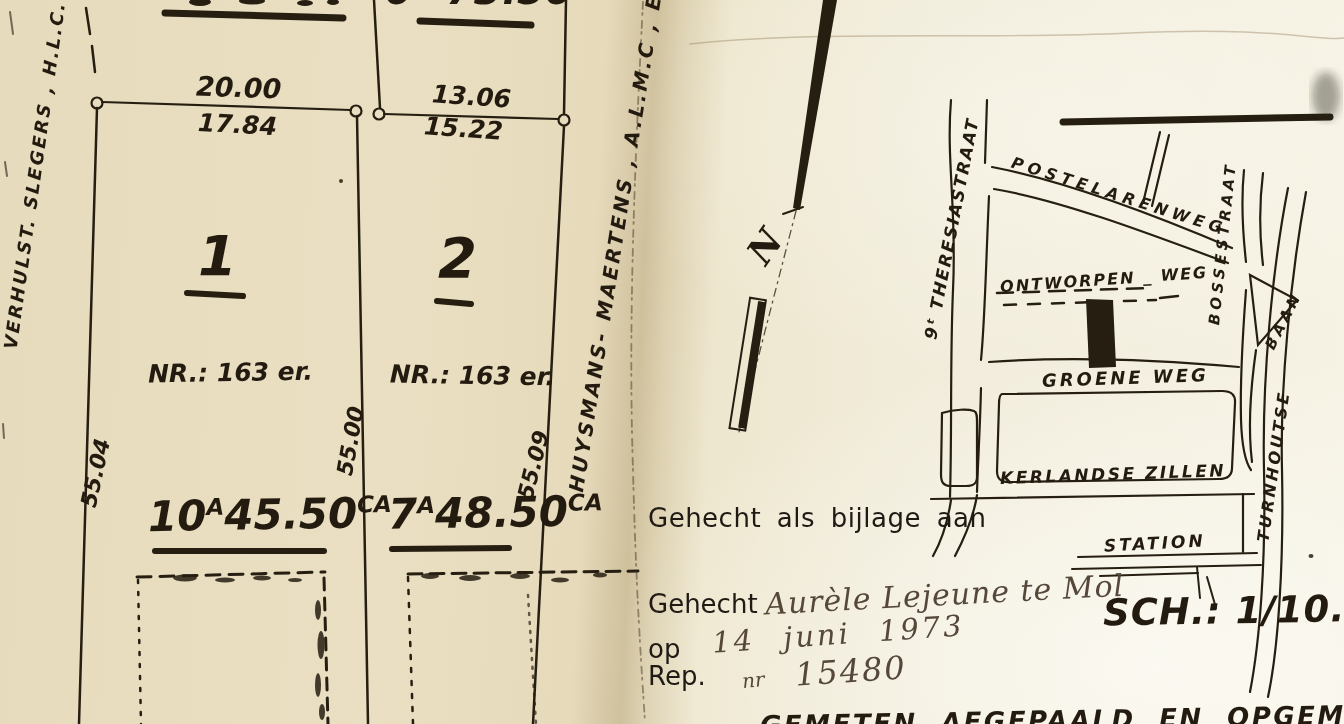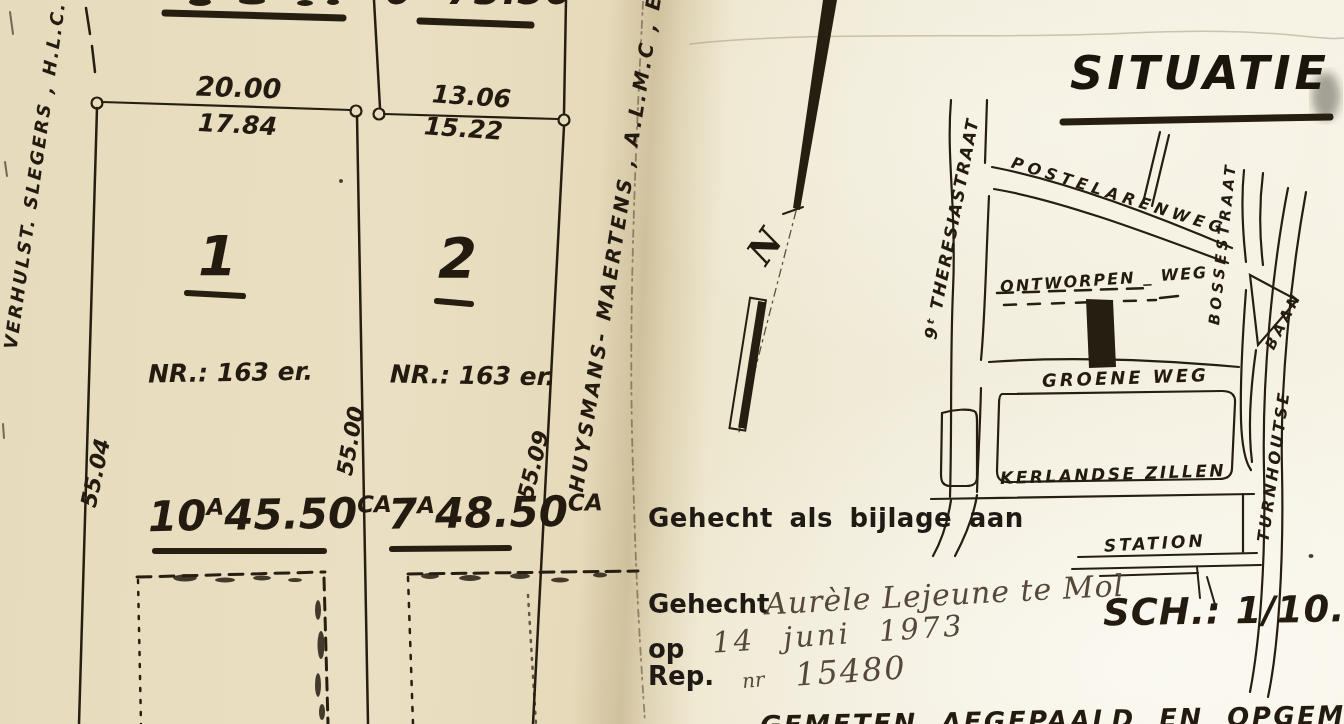--- a/index.html
+++ b/index.html
@@ -8,21 +8,21 @@
     font-family:"DejaVu Sans",sans-serif;
     background:
       radial-gradient(900px 520px at 86% 92%, rgba(255,255,252,.6), transparent 62%),
       radial-gradient(760px 420px at 78% 18%, rgba(255,255,250,.35), transparent 60%),
       linear-gradient(93deg,#e6dbbc 0%,#eadfc2 30%,#e6dabb 44%,#cfc09c 47.6%,#ddd1b1 49.4%,#eee7cf 53%,#f1ecda 68%,#f6f2e4 100%);
   }
   svg.lines{position:absolute;left:0;top:0;z-index:1;}
   .t{position:absolute;white-space:nowrap;z-index:2;color:#241b10;
      font-family:"DejaVu Sans",sans-serif;font-style:italic;font-weight:bold;line-height:1;}
   .tc{text-align:center;}
-  .print{font-style:normal;font-weight:bold;color:#1f1a14;}
+  .print{font-style:normal;font-weight:normal;color:#1f1a14;}
   .hand{font-family:"DejaVu Serif",serif;font-style:italic;font-weight:normal;color:#55483a;}
   sup{font-size:55%;vertical-align:super;letter-spacing:0;}
 </style>
 </head>
 <body>
 
 <div class="page">
 
   <svg class="lines" width="1344" height="724" viewBox="0 0 1344 724">
     <defs>
@@ -149,21 +149,20 @@
   <div class="t" style="left:388px;top:492px;font-size:42px;transform:rotate(-1deg);">
     <span>7</span><sup>A</sup><span>48.50</span><sup>CA</sup>
   </div>
 
   <div class="t tc" style="left:56px;top:462px;width:80px;font-size:22px;transform:rotate(-78deg);">55.04</div>
   <div class="t tc" style="left:311px;top:430px;width:80px;font-size:22px;transform:rotate(-80deg);">55.00</div>
   <div class="t tc" style="left:494px;top:454px;width:80px;font-size:22px;transform:rotate(-76deg);">55.09</div>
 
   <div class="t" style="left:748px;top:228px;font-size:36px;font-family:'DejaVu Serif',serif;transform:rotate(-55deg);">N</div>
 
-  <div class="t" style="left:1070px;top:50px;font-size:46px;letter-spacing:4px;color:#1c150d;">SITUATIE</div>
 
   <div class="t tc" style="left:822px;top:220px;width:260px;font-size:17px;letter-spacing:2px;transform:rotate(-79deg);">9ᵗ THERESIASTRAAT</div>
   <div class="t tc" style="left:1007px;top:186px;width:210px;font-size:16px;letter-spacing:5px;transform:rotate(17.5deg);">POSTELARENWEG</div>
   <div class="t tc" style="left:1138px;top:236px;width:170px;font-size:15px;letter-spacing:4px;transform:rotate(-84deg);">BOSSESTRAAT</div>
   <div class="t tc" style="left:1194px;top:458px;width:160px;font-size:16px;letter-spacing:3px;transform:rotate(-82deg);">TURNHOUTSE</div>
   <div class="t tc" style="left:1244px;top:313px;width:80px;font-size:15px;letter-spacing:4px;transform:rotate(-63deg);">BAAN</div>
   <div class="t" style="left:1000px;top:272px;font-size:16px;letter-spacing:2px;transform:rotate(-4deg);">ONTWORPEN _ WEG</div>
   <div class="t" style="left:1042px;top:369px;font-size:18px;letter-spacing:3px;transform:rotate(-2deg);">GROENE WEG</div>
   <div class="t" style="left:1000px;top:466px;font-size:17px;letter-spacing:2.5px;transform:rotate(-2deg);">KERLANDSE ZILLEN</div>
   <div class="t" style="left:1104px;top:535px;font-size:17px;letter-spacing:3px;transform:rotate(-3deg);">STATION</div>

